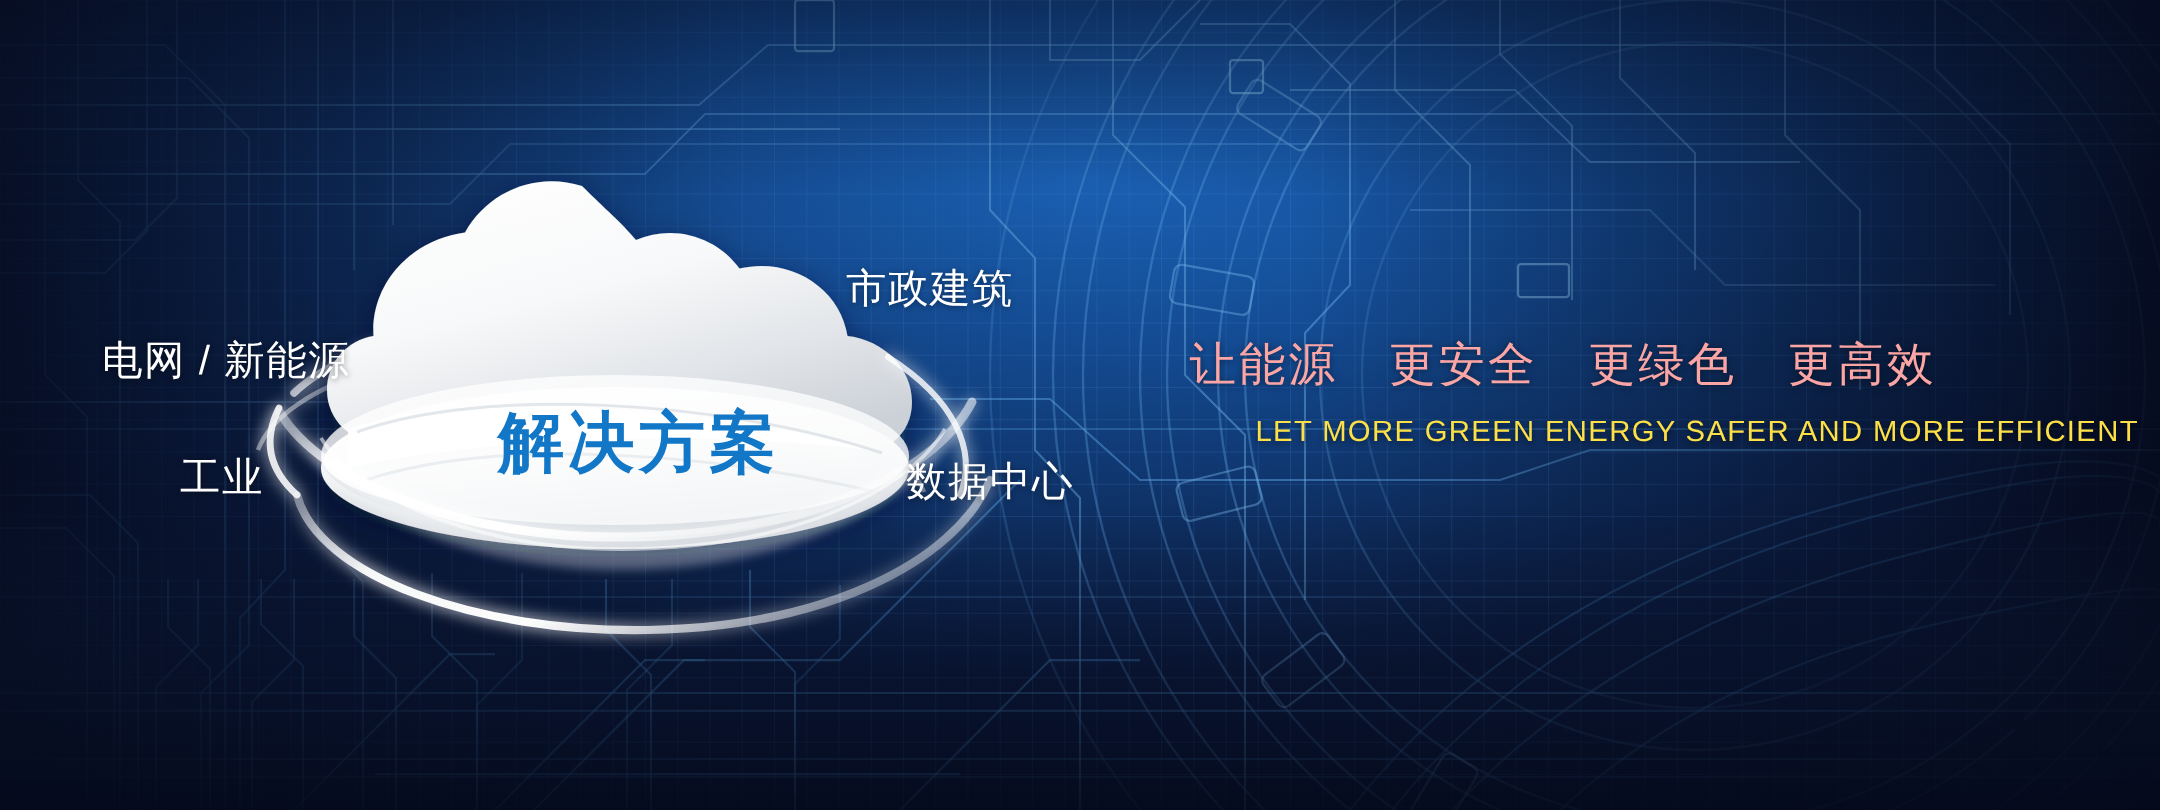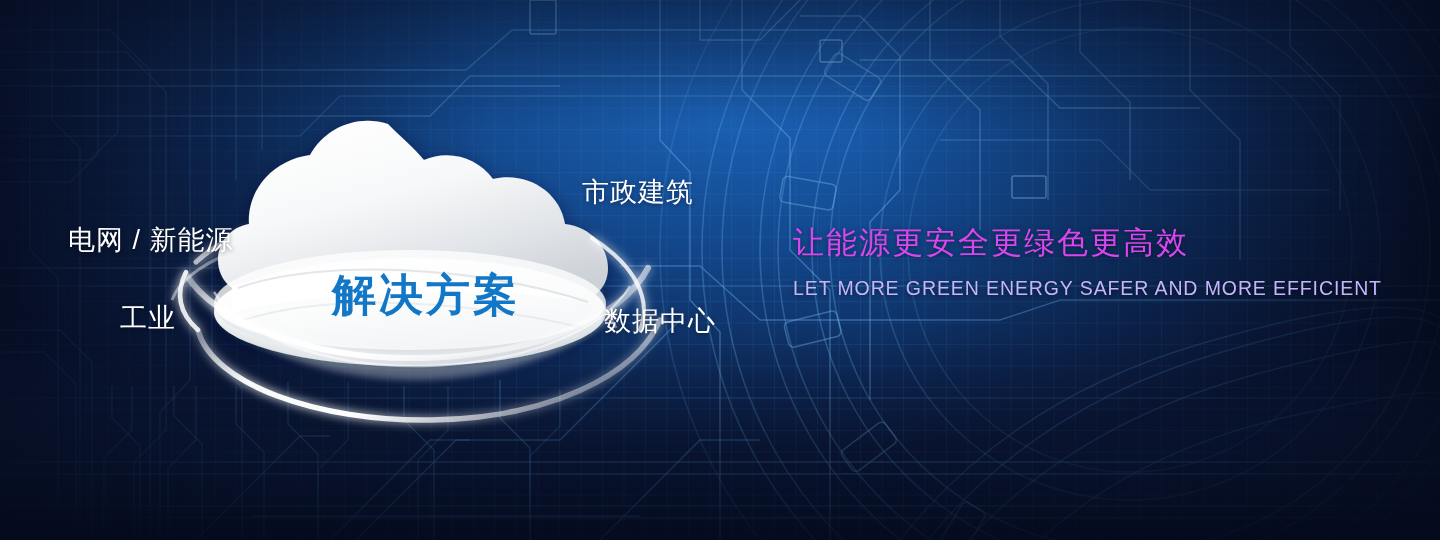--- a/index.html
+++ b/index.html
@@ -25,55 +25,57 @@
     color:#ffffff;
     font-size:27px;
     font-weight:400;
     letter-spacing:1px;
     white-space:nowrap;
     text-shadow:0 1px 4px rgba(0,0,0,.45);
     z-index:40;
   }
   #label-grid   { left:68px;  top:222px; }
   #label-industry { left:120px; top:300px; }
-  #label-municipal { left:582px; top:174px; }
+  #label-municipal { left:564px; top:174px; }
   #label-datacenter { left:604px; top:303px; }
 
   #cloud-title {
     position:absolute;
     left:332px; top:266px;
     font-size:44px;
     font-weight:bold;
     color:#1277c6;
     letter-spacing:3px;
     white-space:nowrap;
     z-index:45;
   }
 
   #slogan-block {
     position:absolute;
     left:793px; top:222px;
     z-index:40;
   }
   #slogan-cn {
     font-size:31px;
-    color:#d946ef;
+    color:#fca5a5;
     letter-spacing:2px;
     white-space:nowrap;
     text-shadow:0 1px 5px rgba(0,0,0,.5);
     display:flex;
+    gap:34px;
   }
   #slogan-cn span { display:inline-block; }
   #slogan-en {
     margin-top:13px;
     font-size:19.5px;
-    color:#c4b5fd;
+    color:#fde047;
     letter-spacing:.9px;
     white-space:nowrap;
     text-shadow:0 1px 4px rgba(0,0,0,.5);
+    margin-left:44px;
   }
 </style>
 </head>
 <body>
 
 <div id="banner">
 
   <svg class="layer" viewBox="0 0 1440 540" preserveAspectRatio="none">
     <defs>
 

